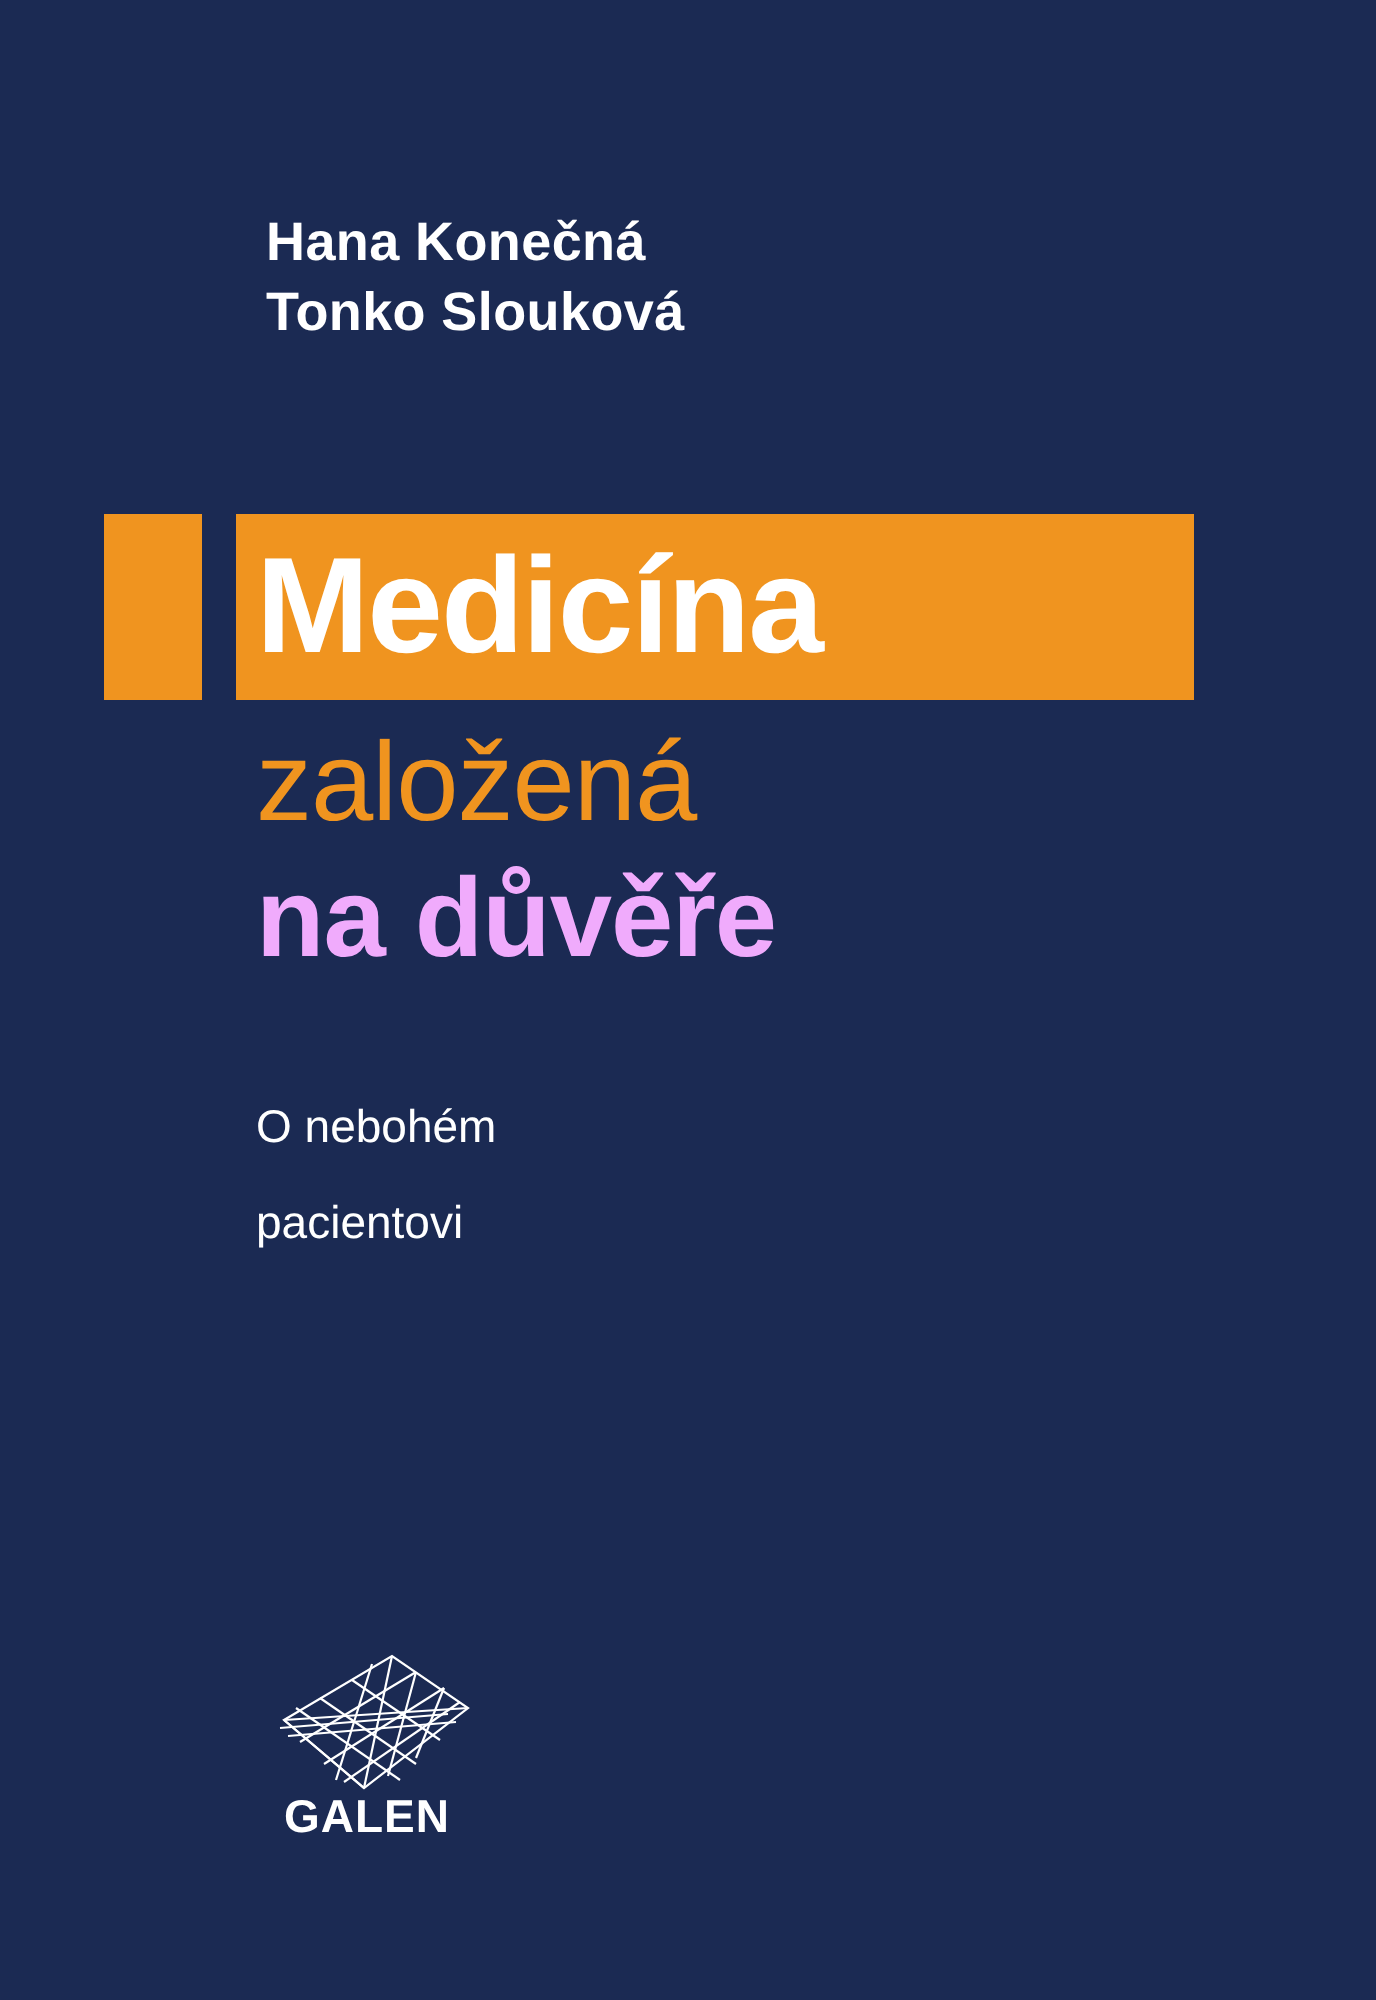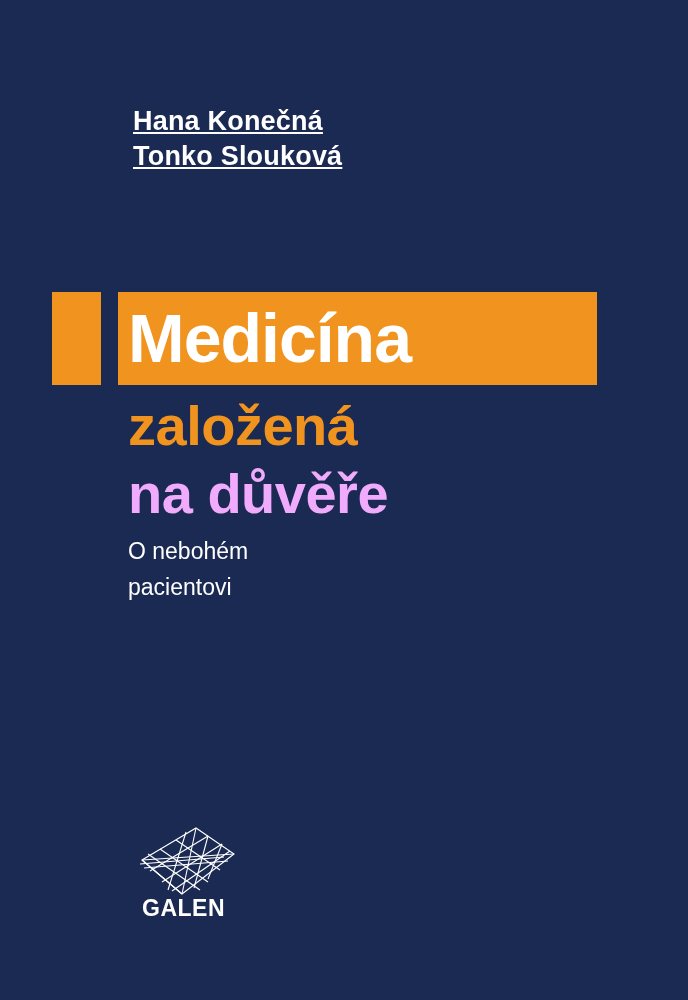--- a/index.html
+++ b/index.html
@@ -28,28 +28,27 @@
     top: 104px;
     width: 460px;
   }
   .author-line {
     color: #ffffff;
     font-size: 27px;
     font-weight: bold;
     line-height: 35px;
     letter-spacing: 0.2px;
     white-space: nowrap;
-    text-decoration: underline;
   }
 
   
   .title-area {
     position: absolute;
     left: 0;
-    top: 292px;
+    top: 257px;
     width: 688px;
     height: 230px;
     text-align: center;
   }
   .orange-band {
     position: absolute;
     left: 52px;
     top: 0px;
     width: 545px;
     height: 93px;
@@ -73,21 +72,21 @@
     line-height: 86px;
     letter-spacing: -1px;
     white-space: nowrap;
   }
   .title-sub1 {
     position: absolute;
     left: 128px;
     top: 100px;
     color: #f0941f;
     font-size: 56px;
-    font-weight: bold;
+    font-weight: normal;
     line-height: 68px;
     letter-spacing: -0.5px;
     white-space: nowrap;
   }
   .title-sub2 {
     position: absolute;
     left: 128px;
     top: 168px;
     color: #f0abfc;
     font-size: 56px;
@@ -103,20 +102,21 @@
     left: 128px;
     top: 533px;
     width: 330px;
   }
   .subtitle-line {
     color: #ffffff;
     font-size: 23px;
     font-weight: normal;
     line-height: 36px;
     white-space: nowrap;
+    margin-top: 12px;
   }
 
   
   .logo {
     position: absolute;
     left: 138px;
     top: 824px;
     width: 110px;
     height: 100px;
   }

